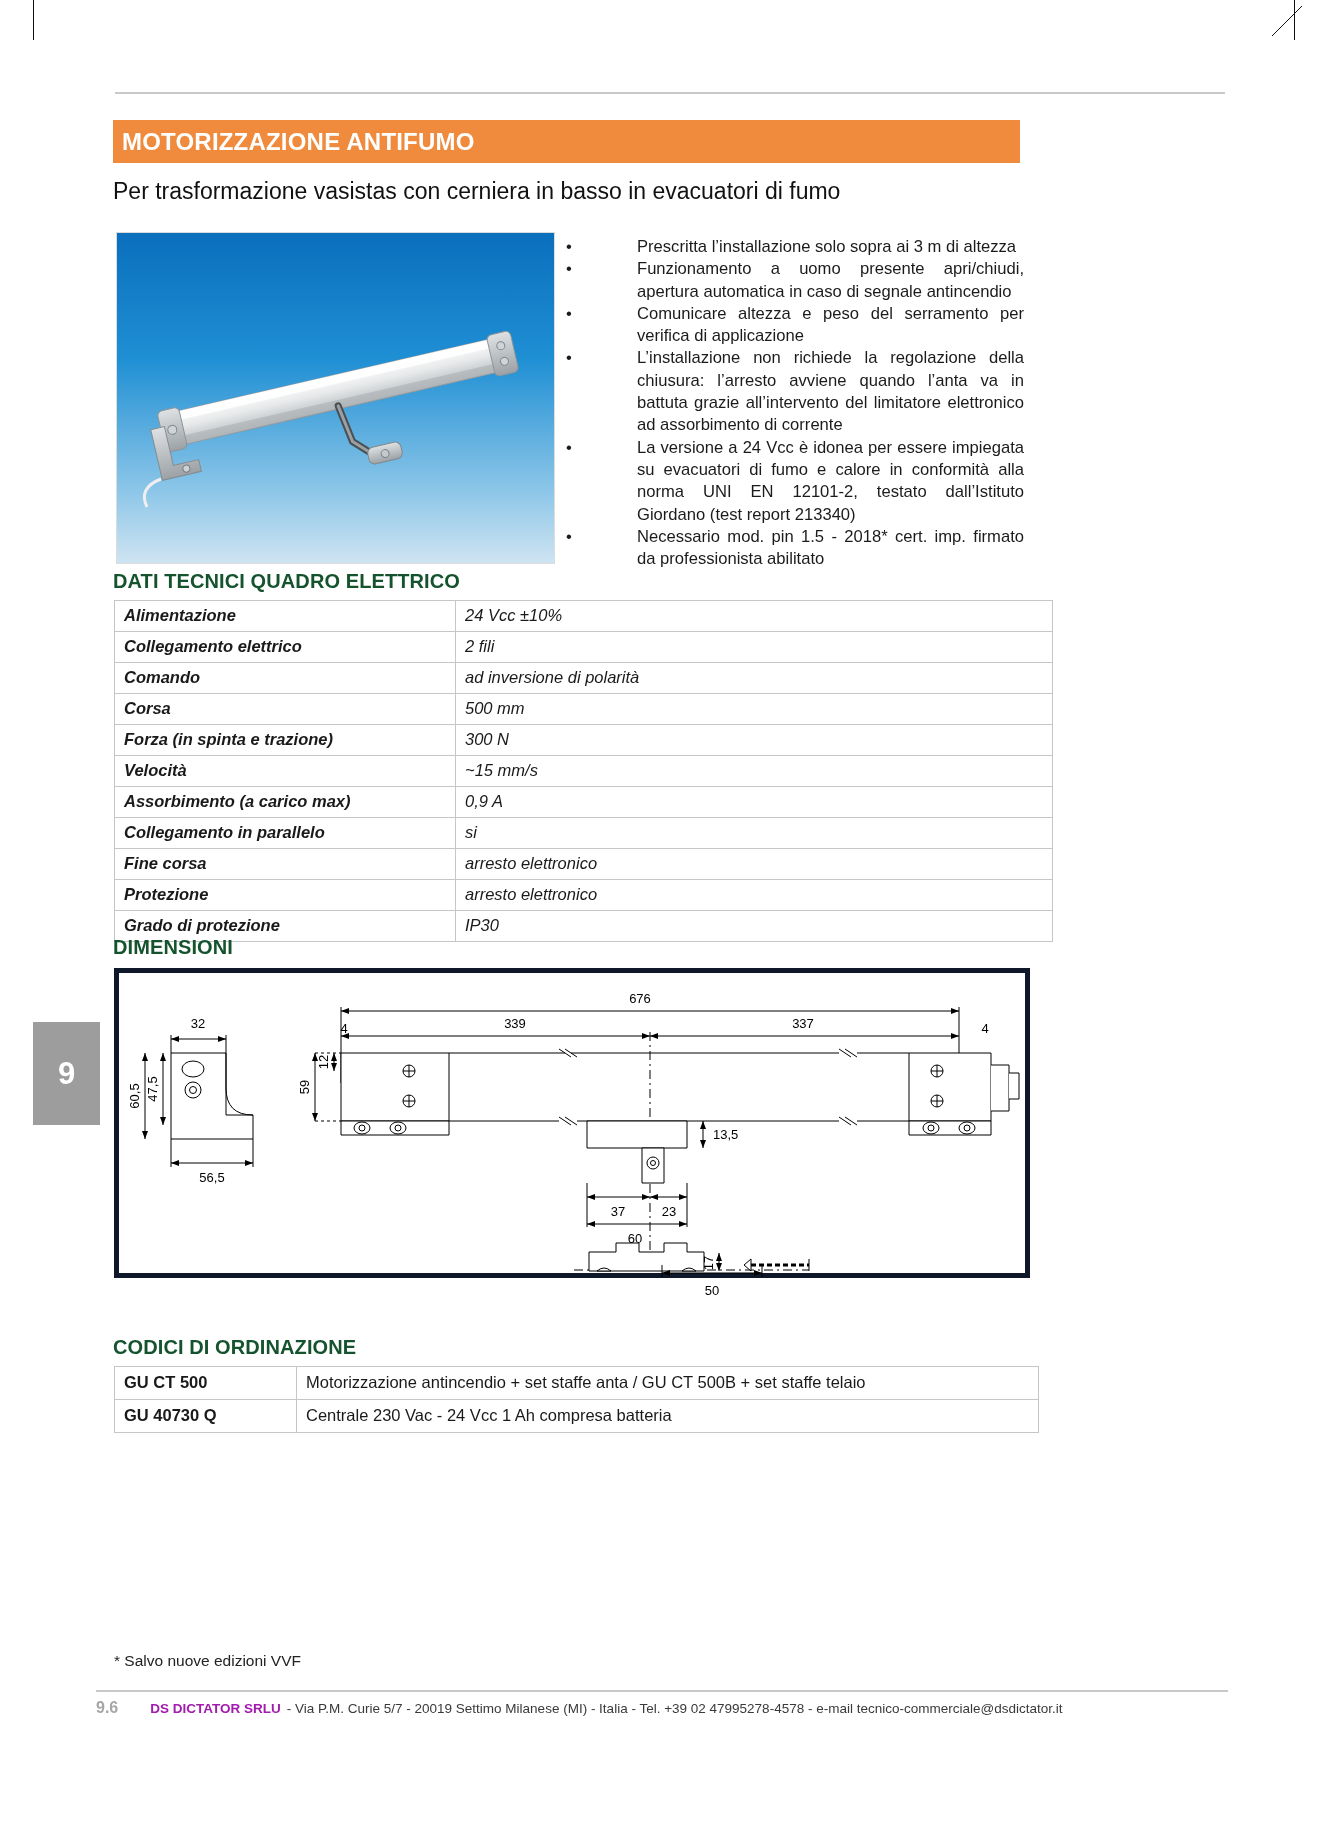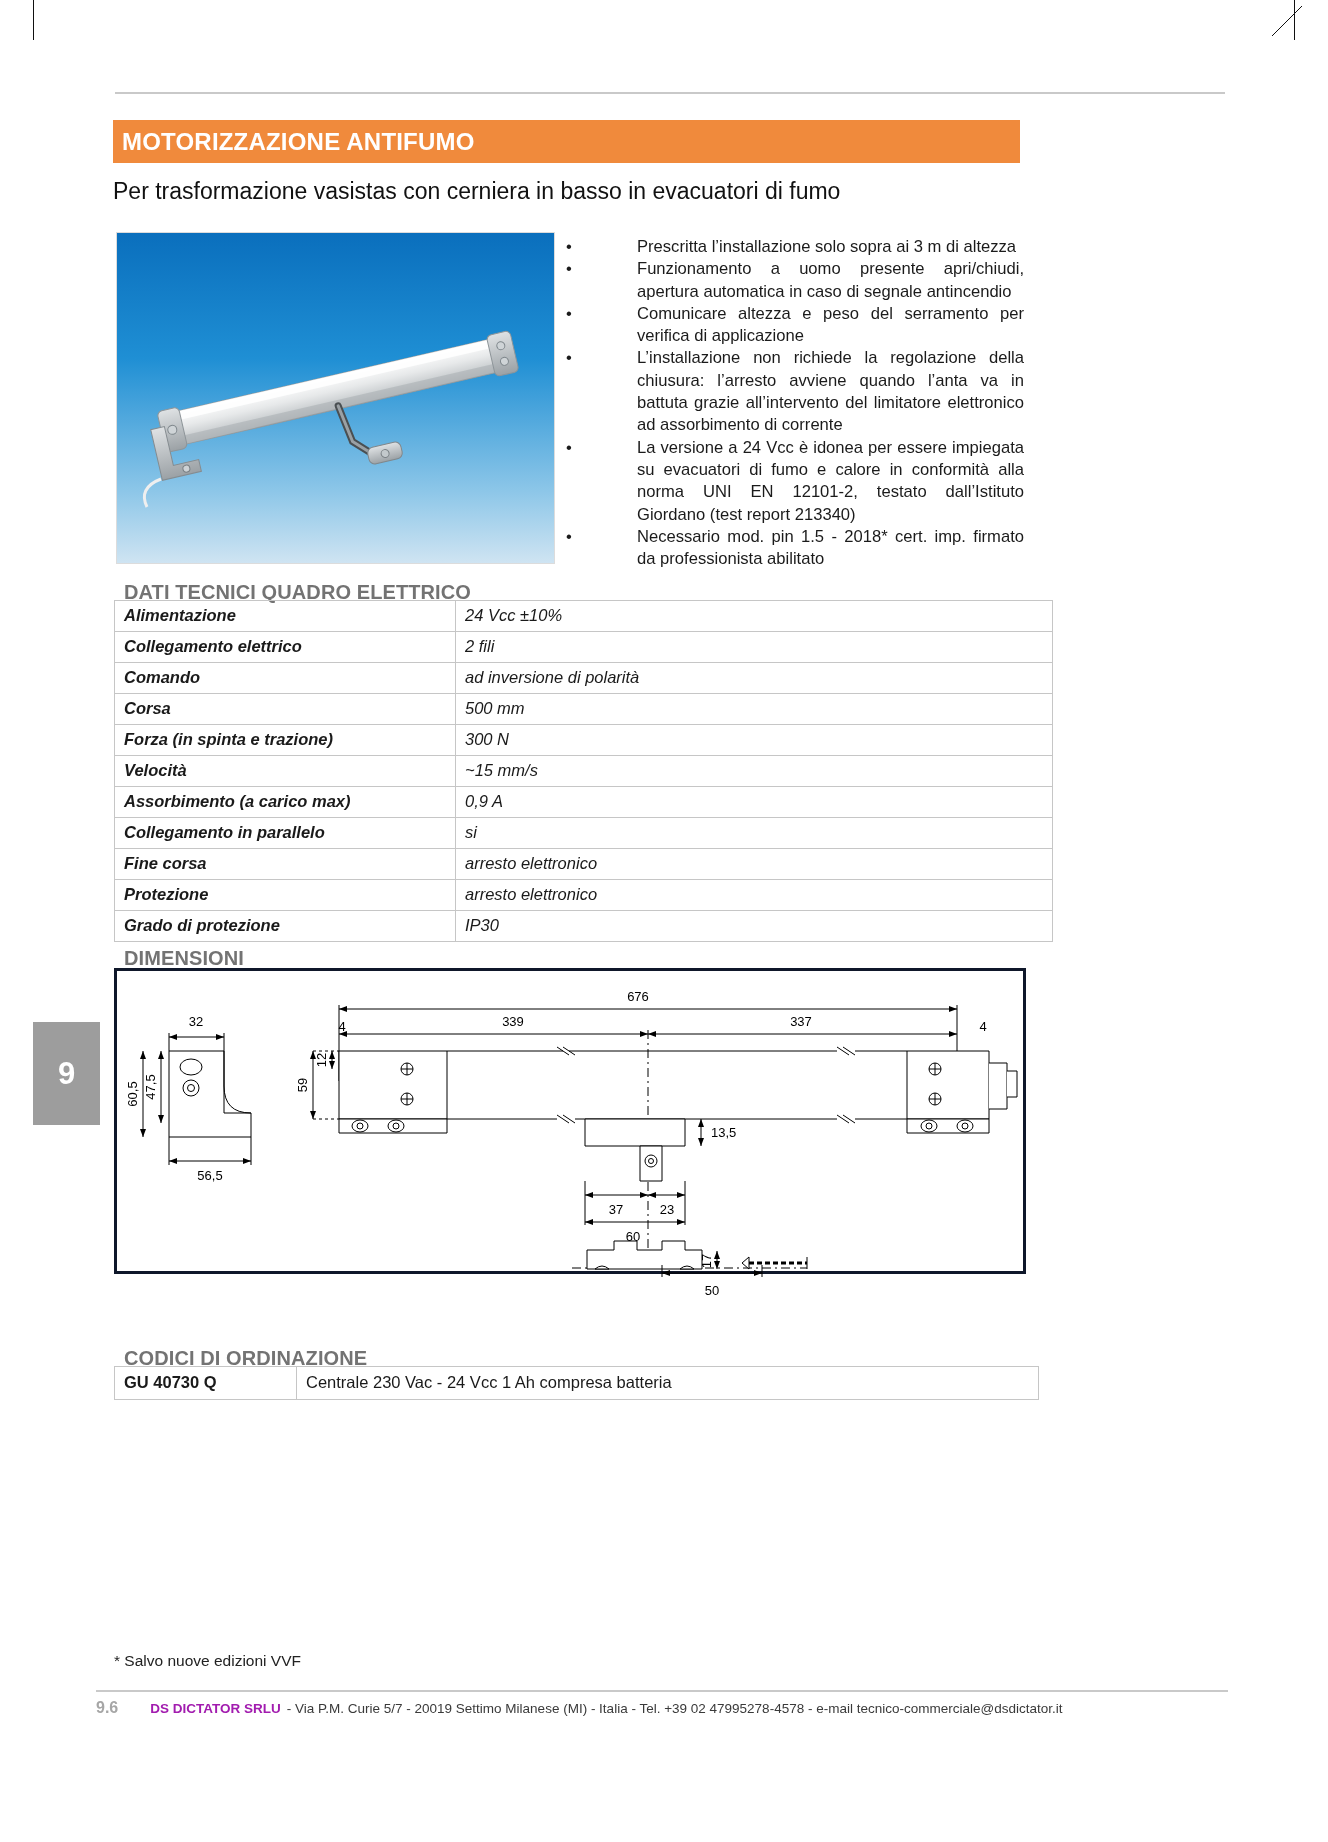--- a/index.html
+++ b/index.html
@@ -26,29 +26,29 @@
          background:linear-gradient(180deg,#0a6fbd 0%,#1f8fd4 38%,#8cc6e8 78%,#cfe4f2 100%);
          border:1px solid #dcdcdc;overflow:hidden;}
   .photo .actuator{position:absolute;left:22px;top:34px;width:394px;height:250px;}
 
   
   .bullets{position:absolute;left:562px;top:236px;width:462px;font-size:16.6px;line-height:22.3px;color:#1b1b1b;}
   .bullets .li{display:flex;margin-bottom:0px;}
   .bullets .bl{width:31px;flex:0 0 31px;text-align:left;padding-left:4px;}
   .bullets .bt{flex:1;text-align:justify;margin-left:40px;}
 
-  h3.sec{position:absolute;font-size:20px;font-weight:bold;letter-spacing:.1px;margin:11px;color:#737373;}
+  h3.sec{position:absolute;font-size:20px;font-weight:bold;letter-spacing:.1px;margin:0;color:#14532d;}
 
   table.t{position:absolute;border-collapse:collapse;font-size:16.5px;}
   table.t td{border:1px solid #c6c6c6;padding:5px 9px 6px 9px;vertical-align:middle;}
   table.t td.k{font-weight:bold;width:322px;}
   table.t td.v{width:578px;}
 
   
-  .dimbox{position:absolute;left:114px;top:968px;width:906px;height:300px;border:3px solid #0f172a;background:#fff;}
+  .dimbox{position:absolute;left:114px;top:968px;width:906px;height:300px;border:5px solid #0f172a;background:#fff;}
   .dimbox svg{display:block;}
 
   
   .pagetab{position:absolute;left:33px;top:1022px;width:67px;height:103px;background:#9d9d9d;
            color:#fff;font-size:31px;font-weight:bold;display:flex;align-items:center;justify-content:center;}
 
   table.codes{position:absolute;border-collapse:collapse;font-size:16.5px;}
   table.codes td{border:1px solid #c6c6c6;padding:6px 9px 7px 9px;}
   table.codes tr.hd td{background:#e8e8e8;font-weight:normal;}
   table.codes td.c1{width:163px;}
@@ -351,20 +351,24 @@
       <line x1="112" y1="0" x2="112" y2="12"></line>
       <text x="62" y="30" text-anchor="middle" stroke="none" fill="#000" font-family="Liberation Sans, sans-serif" font-size="13">50</text>
     </g>
   </svg>
 
   <h3 class="sec" style="left:113px;top:1336px;">CODICI DI ORDINAZIONE</h3>
 
   <table class="codes" style="left:114px;top:1366px;">
     <tbody>
       <tr>
+        <td class="c1 b">GU CT 500</td>
+        <td class="c2">Motorizzazione antincendio + set staffe anta / GU CT 500B + set staffe telaio</td>
+      </tr>
+      <tr>
         <td class="c1 b">GU 40730 Q</td>
         <td class="c2">Centrale 230 Vac - 24 Vcc 1 Ah compresa batteria</td>
       </tr>
     </tbody>
   </table>
 
   <div class="note">* Salvo nuove edizioni VVF</div>
 
   <div class="footrule"></div>
   <div class="footer">

